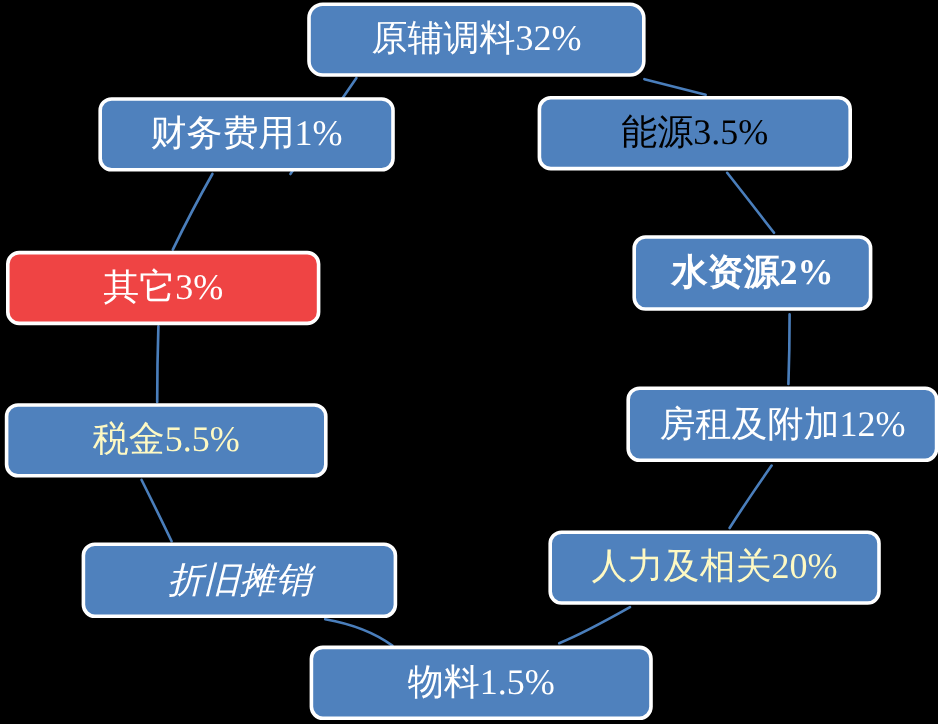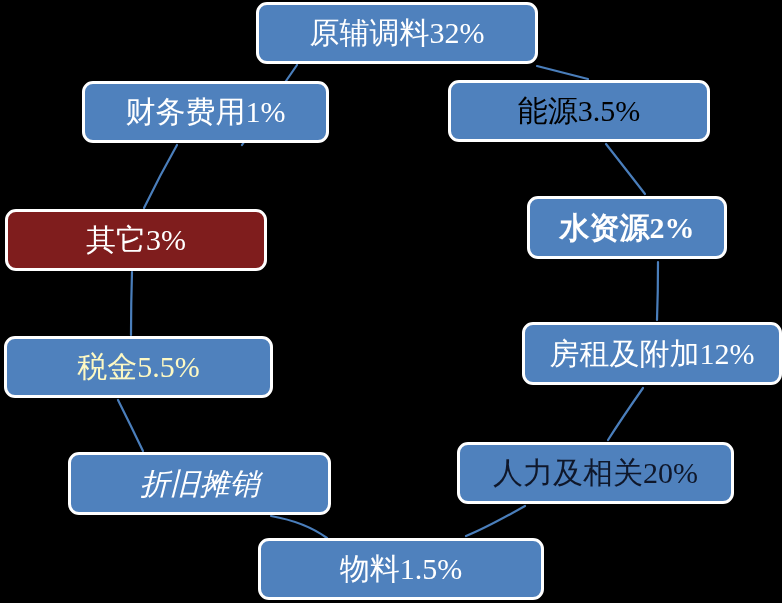--- a/index.html
+++ b/index.html
@@ -58,45 +58,45 @@
       <path d="M 643 388 Q 622 418 608 440" fill="none" stroke="#4A7EBB" stroke-width="2.2" stroke-linecap="round"></path>
       <path d="M 525 506 Q 486 528 466 536" fill="none" stroke="#4A7EBB" stroke-width="2.2" stroke-linecap="round"></path>
       <path d="M 327 538 Q 305 522 271 516" fill="none" stroke="#4A7EBB" stroke-width="2.2" stroke-linecap="round"></path>
       <path d="M 143 451 Q 131 426 118 400" fill="none" stroke="#4A7EBB" stroke-width="2.2" stroke-linecap="round"></path>
       <path d="M 131 335 Q 131 303 132 272" fill="none" stroke="#4A7EBB" stroke-width="2.2" stroke-linecap="round"></path>
       <path d="M 144 208 Q 160 175 177 145" fill="none" stroke="#4A7EBB" stroke-width="2.2" stroke-linecap="round"></path>
       <path d="M 242 145 L 297 65" fill="none" stroke="#4A7EBB" stroke-width="2.2" stroke-linecap="round"></path>
     </svg>
 
   <div id="nodes-layer">
-      <div class="node" style="left: 256px; top: 2px; width: 282px; height: 62px; background: rgb(79, 129, 189); border-color: rgb(255, 255, 255);">
+      <div class="node" style="left: 256px; top: 2px; width: 282px; height: 62px; background: rgb(79, 129, 189); border-color: rgb(255, 255, 255); border-radius: 13px;">
         <span class="node-label" style="color: rgb(255, 255, 255);">原辅调料32%</span>
       </div>
       <div class="node" style="left: 448px; top: 80px; width: 262px; height: 62px; background: rgb(79, 129, 189); border-color: rgb(255, 255, 255);">
         <span class="node-label" style="color: #000000;">能源3.5%</span>
       </div>
       <div class="node" style="left: 527px; top: 196px; width: 200px; height: 63px; background: rgb(79, 129, 189); border-color: rgb(255, 255, 255); font-weight: bold;">
         <span class="node-label" style="color: rgb(255, 255, 255);">水资源2%</span>
       </div>
       <div class="node" style="left: 522px; top: 322px; width: 260px; height: 63px; background: rgb(79, 129, 189); border-color: rgb(255, 255, 255);">
         <span class="node-label" style="color: #ffffff;">房租及附加12%</span>
       </div>
       <div class="node" style="left: 457px; top: 442px; width: 277px; height: 62px; background: rgb(79, 129, 189); border-color: rgb(255, 255, 255);">
-        <span class="node-label" style="color: #0f172a;">人力及相关20%</span>
+        <span class="node-label" style="color: #fef9c3;">人力及相关20%</span>
       </div>
       <div class="node" style="left: 258px; top: 538px; width: 286px; height: 62px; background: rgb(79, 129, 189); border-color: rgb(255, 255, 255);">
         <span class="node-label" style="color: rgb(255, 255, 255);">物料1.5%</span>
       </div>
       <div class="node" style="left: 68px; top: 452px; width: 263px; height: 63px; background: rgb(79, 129, 189); border-color: rgb(255, 255, 255);">
         <span class="node-label" style="color: rgb(255, 255, 255); font-style: italic;">折旧摊销</span>
       </div>
       <div class="node" style="left: 4px; top: 336px; width: 269px; height: 62px; background: rgb(79, 129, 189); border-color: rgb(255, 255, 255);">
         <span class="node-label" style="color: #fef9c3;">税金5.5%</span>
       </div>
-      <div class="node" style="left: 5px; top: 209px; width: 262px; height: 62px; background: #7f1d1d; border-color: rgb(255, 255, 255);">
+      <div class="node" style="left: 5px; top: 209px; width: 262px; height: 62px; background: #ef4444; border-color: rgb(255, 255, 255);">
         <span class="node-label" style="color: rgb(255, 255, 255);">其它3%</span>
       </div>
       <div class="node" style="left: 82px; top: 81px; width: 247px; height: 62px; background: rgb(79, 129, 189); border-color: rgb(255, 255, 255); justify-content: center;">
         <span class="node-label" style="color: rgb(255, 255, 255);">财务费用1%</span>
       </div>
     </div>
 
 </div>
 
 </body></html>

